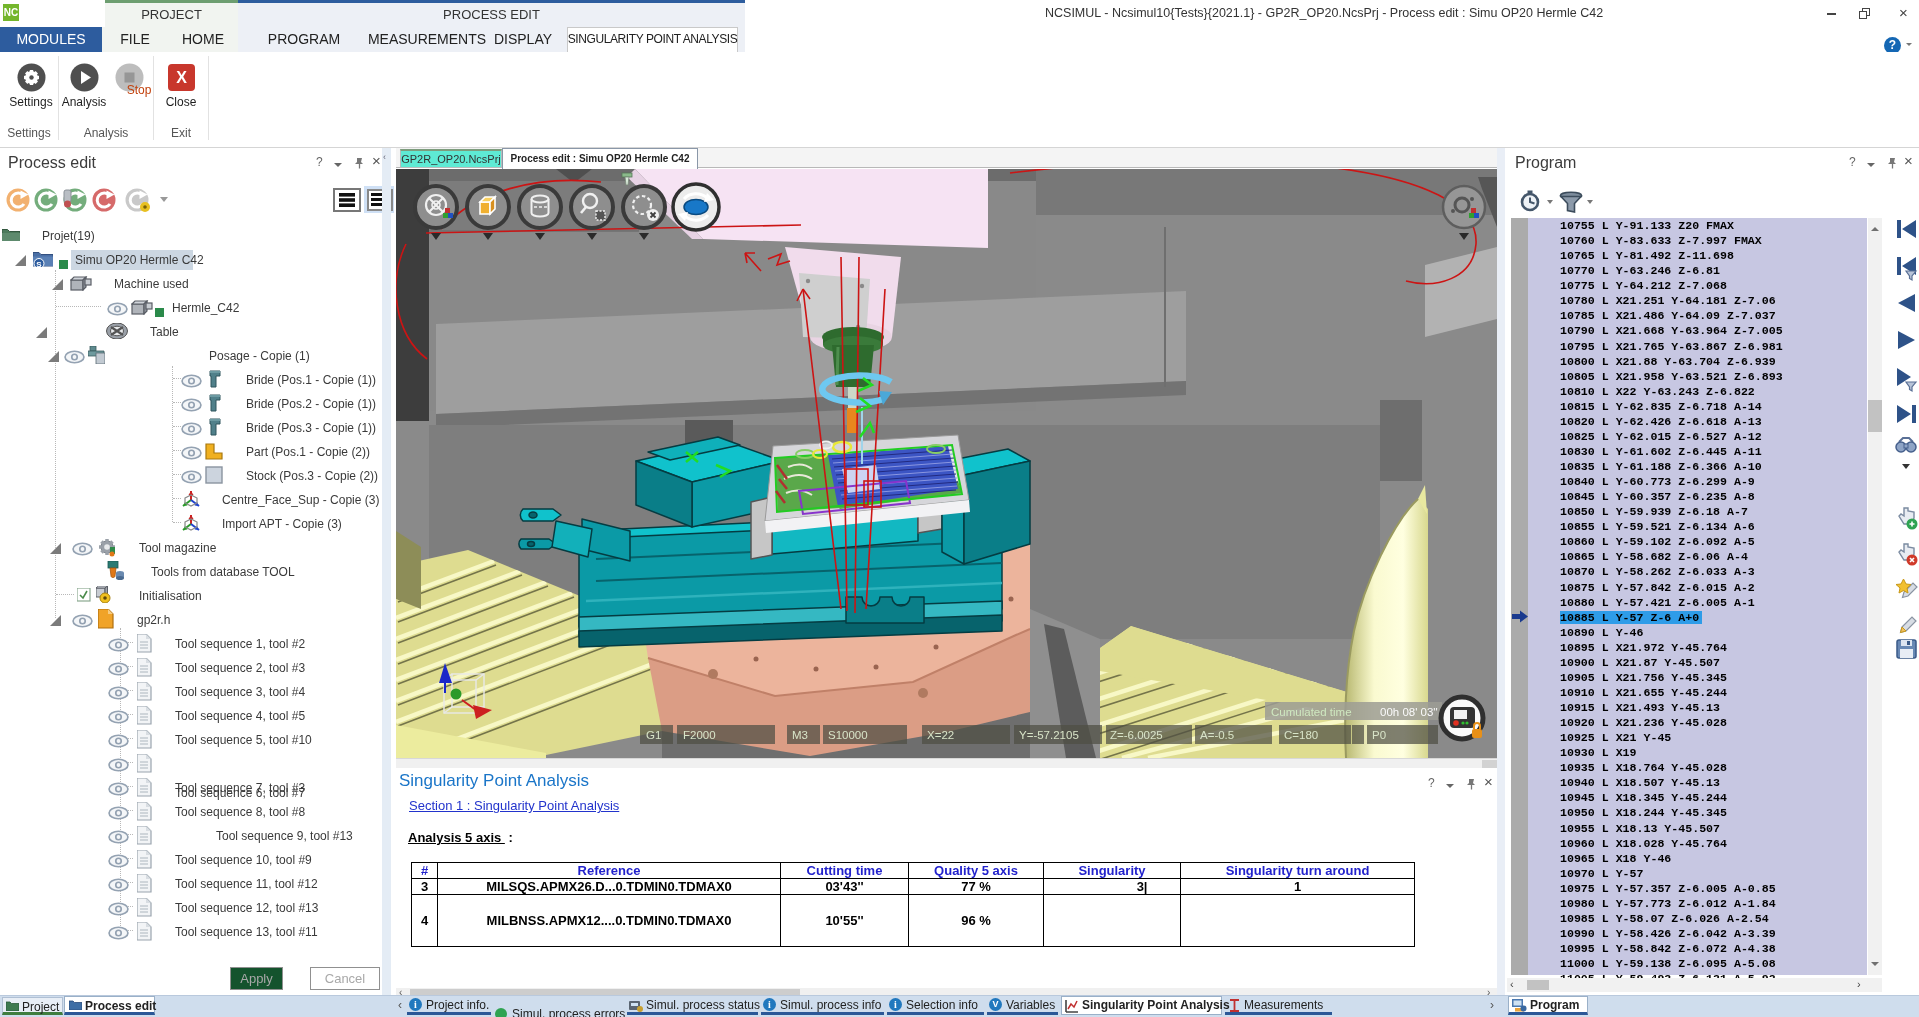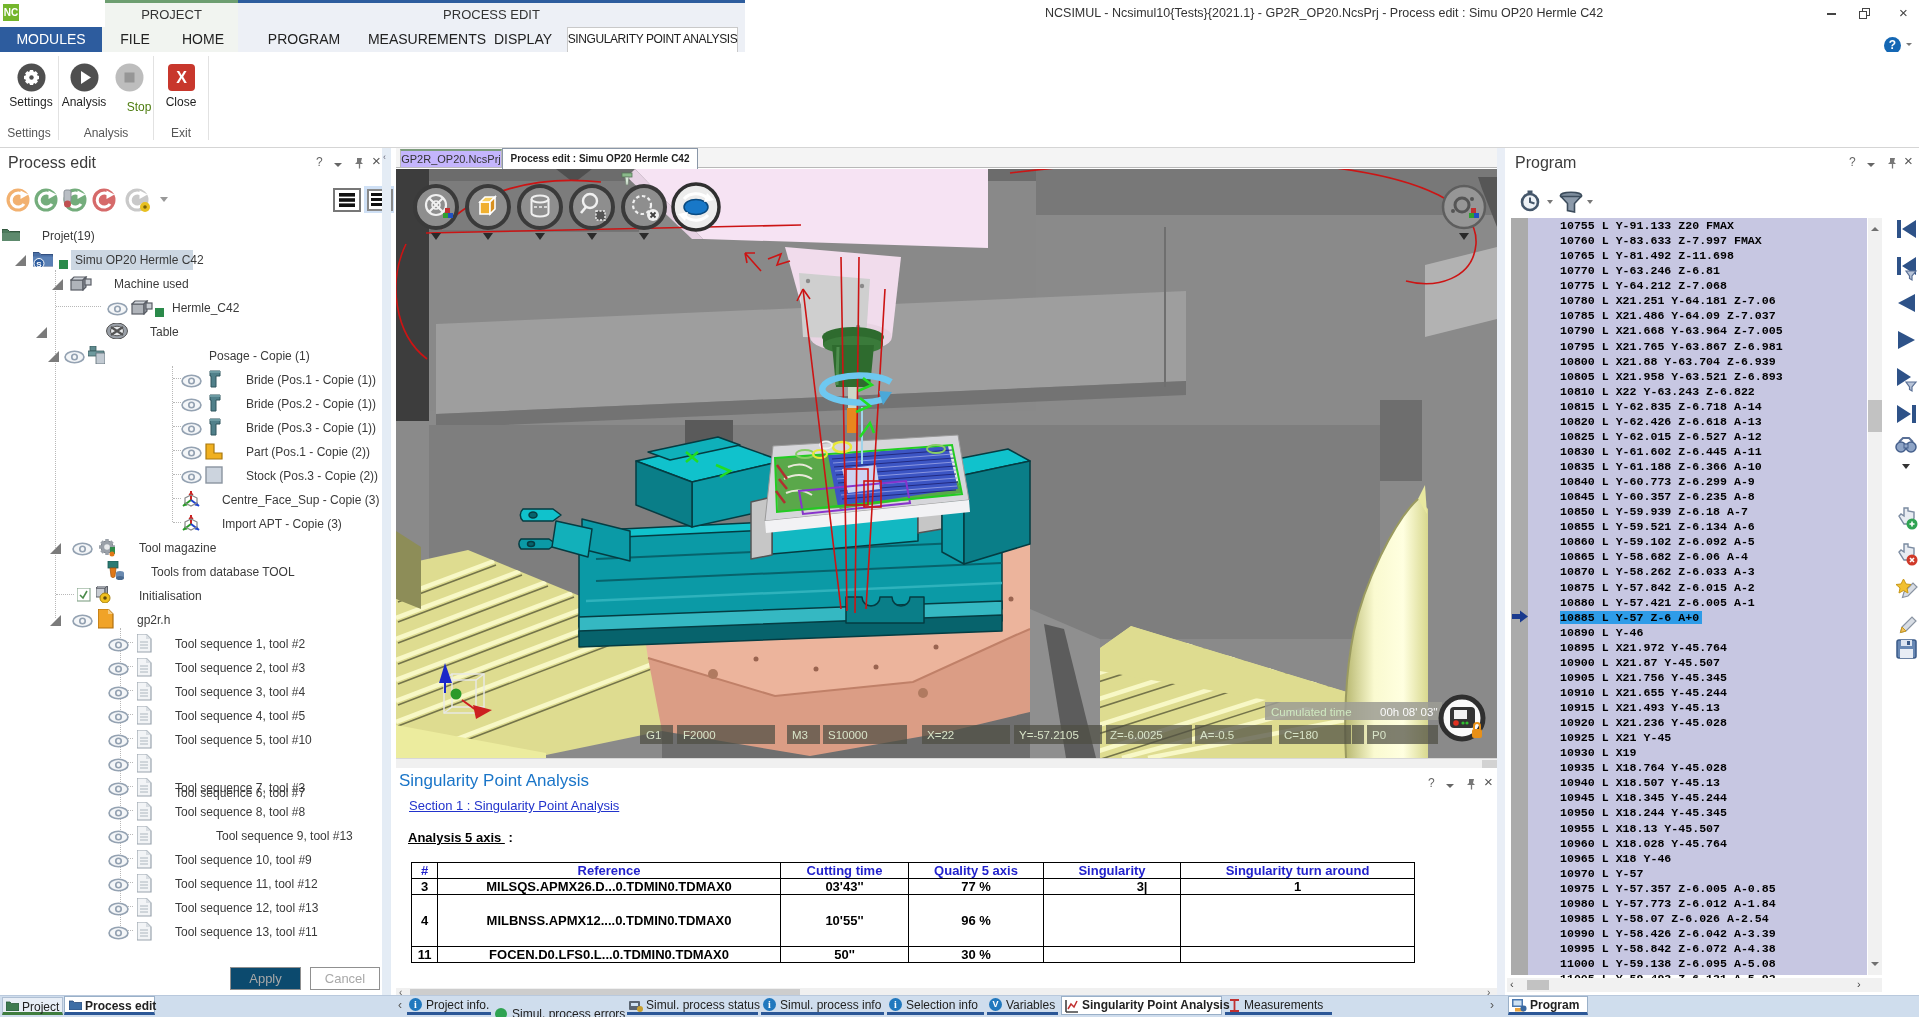--- a/index.html
+++ b/index.html
@@ -71,21 +71,21 @@
 
   <svg class="abs" style="left:115px;top:11px;" width="29" height="29" viewBox="0 0 29 29">
     <circle cx="14.5" cy="14.5" r="14" fill="#bdbdbd"></circle>
     <rect x="9.5" y="9.5" width="10" height="10" fill="#969696"></rect>
   </svg>
 
   <div class="abs" style="left:168px;top:12px;width:27px;height:27px;background:#c8372c;border-radius:4px;color:#fff;
     font-weight:bold;font-size:16px;text-align:center;line-height:27px;">X</div>
   <div class="tx" style="left:1px;top:43px;width:60px;text-align:center;font-size:12px;color:#1e1e1e;">Settings</div>
   <div class="tx" style="left:55px;top:43px;width:58px;text-align:center;font-size:12px;color:#1e1e1e;">Analysis</div>
-  <div class="tx" style="left:100px;top:48px;width:58px;text-align:center;font-size:12px;color:#4d7c0f;padding-left:20px;">Stop</div>
+  <div class="tx" style="left:100px;top:31px;width:58px;text-align:center;font-size:12px;color:#c2410c;padding-left:20px;">Stop</div>
   <div class="tx" style="left:152px;top:43px;width:58px;text-align:center;font-size:12px;color:#1e1e1e;">Close</div>
   <div class="tx" style="left:0px;top:74px;width:58px;text-align:center;font-size:12px;color:#555;">Settings</div>
   <div class="tx" style="left:59px;top:74px;width:94px;text-align:center;font-size:12px;color:#555;">Analysis</div>
   <div class="tx" style="left:154px;top:74px;width:54px;text-align:center;font-size:12px;color:#555;">Exit</div>
 </div>
 
 <div id="leftpanel" class="abs" style="left:0;top:148px;width:396px;height:847px;background:#fff;overflow:hidden;">
   <div class="tx" style="left:8px;top:6px;font-size:16px;color:#3c3c3c;">Process edit</div>
   <div class="tx" style="left:316px;top:7px;font-size:12px;color:#666;">?</div>
   <div class="abs" style="left:334px;top:15px;width:0;height:0;border:4px solid transparent;border-top-color:#666;"></div>
@@ -458,26 +458,26 @@
       <div class="tx" style="left:175px;top:753px;">Tool sequence 12, tool #13</div>
       <svg class="abs" style="left:108px;top:778px;" width="21" height="14" viewBox="0 0 20 13">
         <use href="#i-eye"></use>
       </svg>
       <svg class="abs" style="left:137px;top:774px;" width="15" height="19" viewBox="0 0 15 19">
         <use href="#i-fileg"></use>
       </svg>
       <div class="tx" style="left:175px;top:777px;">Tool sequence 13, tool #11</div>
     </div>
   
-  <div class="abs" style="left:230px;top:819px;width:71px;height:23px;background:#0c4a6e;border:1px solid #909090;color:#a8a8a8;font-size:13px;text-align:center;line-height:21px;">Apply</div>
+  <div class="abs" style="left:230px;top:819px;width:53px;height:23px;background:#14532d;border:1px solid #909090;color:#a8a8a8;font-size:13px;text-align:center;line-height:21px;">Apply</div>
   <div class="abs" style="left:310px;top:819px;width:70px;height:23px;background:#fff;border:1px solid #909090;color:#a8a8a8;font-size:13px;text-align:center;line-height:21px;">Cancel</div>
 </div>
 
 <div class="abs" style="left:396px;top:148px;width:1101px;height:20px;background:#f4f4f4;border-bottom:1px solid #b8b8b8;">
-  <div class="abs" style="left:4px;top:1px;width:102px;height:19px;background:#c4b5fd;border:1px solid #bbb;border-top:2px solid #7d9c7d;
+  <div class="abs" style="left:4px;top:1px;width:102px;height:19px;background:#5eead4;border:1px solid #bbb;border-top:2px solid #7d9c7d;
     font-size:11px;color:#333;text-align:center;line-height:16px;">GP2R_OP20.NcsPrj</div>
   <div class="abs" style="left:106px;top:0px;width:196px;height:33px;background:#fff;border:1px solid #8a97a8;border-bottom:none;
     font-size:10px;font-weight:bold;color:#222;text-align:center;line-height:20px;white-space:nowrap;">Process edit : Simu OP20 Hermle C42</div>
 </div>
 <div id="scene" class="abs" style="left:396px;top:169px;width:1101px;height:589px;background:#858585;">
 <svg width="1101" height="589" viewBox="0 0 1101 589">
 <defs>
 <linearGradient id="cylg" x1="0" y1="0" x2="1" y2="0">
   <stop offset="0" stop-color="#b8b870"></stop>
           <stop offset="0.35" stop-color="#fafad0"></stop>
@@ -825,28 +825,20 @@
         <td style="border:1.5px solid #000;padding:0;">03'43''</td>
         <td style="border:1.5px solid #000;padding:0;">77 %</td>
         <td style="border:1.5px solid #000;padding:0;text-align:right;">3|&nbsp;&nbsp;&nbsp;&nbsp;&nbsp;&nbsp;&nbsp;&nbsp;&nbsp;</td>
         <td style="border:1.5px solid #000;padding:0;">1</td>
       </tr>
       <tr>
         <td style="border:1.5px solid #000;height:16px;padding:0;">4</td>
         <td style="border:1.5px solid #000;padding:0;">MILBNSS.APMX12....0.TDMIN0.TDMAX0</td>
         <td style="border:1.5px solid #000;padding:0;">10'55''</td>
         <td style="border:1.5px solid #000;padding:18px;">96 %</td>
-        <td style="border:1.5px solid #000;padding:0;"></td>
-        <td style="border:1.5px solid #000;padding:0;"></td>
-      </tr>
-      <tr>
-        <td style="border:1.5px solid #000;height:16px;padding:0;">11</td>
-        <td style="border:1.5px solid #000;padding:0;">FOCEN.D0.LFS0.L...0.TDMIN0.TDMAX0</td>
-        <td style="border:1.5px solid #000;padding:0;">50''</td>
-        <td style="border:1.5px solid #000;padding:0;">30 %</td>
         <td style="border:1.5px solid #000;padding:0;"></td>
         <td style="border:1.5px solid #000;padding:0;"></td>
       </tr>
     </tbody>
       </table>
   </div>
 </div>
 
 <div class="abs" style="left:396px;top:988px;width:1101px;height:12px;background:#f0f0f0;">
   <div class="tx" style="left:3px;top:-1px;font-size:10px;color:#555;">‹</div>

